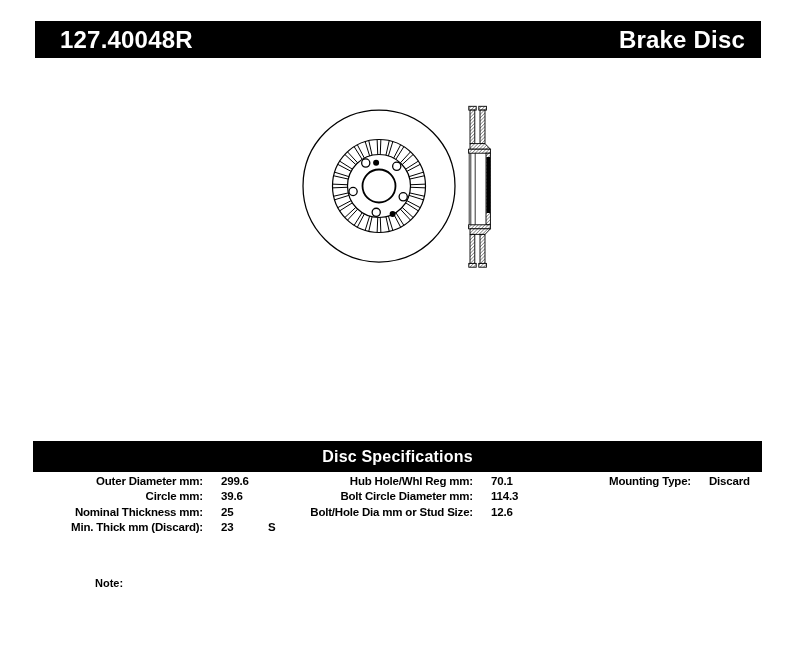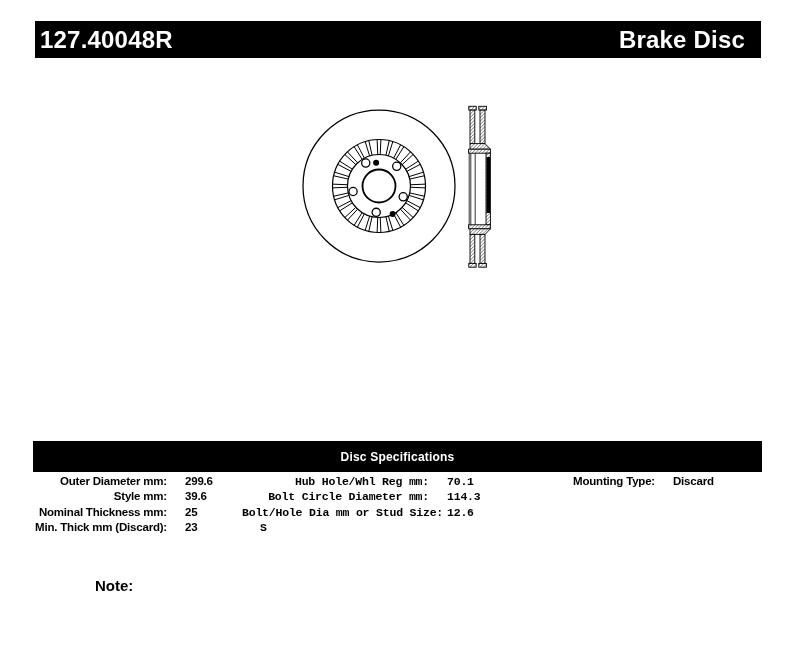--- a/index.html
+++ b/index.html
@@ -2,41 +2,41 @@
 <html><head>
 <meta charset="utf-8">
 <style>
   html,body{margin:0;padding:0;background:#fff;}
   .page{position:relative;width:800px;height:655px;background:#fff;overflow:hidden;
         font-family:"Liberation Sans",sans-serif;color:#000;}
 
   
   .header-bar{position:absolute;left:35px;top:21px;width:726px;height:37px;background:#000;
               display:flex;align-items:center;justify-content:space-between;
-              padding:0 16px 0 5px;box-sizing:border-box;}
+              padding:0 16px 0 25px;box-sizing:border-box;}
   .header-bar span{color:#fff;font-weight:bold;font-size:24px;letter-spacing:0.2px;white-space:nowrap;}
 
   
   .drawing{position:absolute;left:290px;top:98px;width:215px;height:175px;}
 
   
   .spec-title-bar{position:absolute;left:33px;top:441px;width:729px;height:31px;background:#000;
                   display:flex;align-items:center;justify-content:center;}
-  .spec-title-bar span{color:#fff;font-weight:bold;font-size:12px;letter-spacing:0.2px;}
+  .spec-title-bar span{color:#fff;font-weight:bold;font-size:16px;letter-spacing:0.2px;}
 
   
   .spec-col{position:absolute;top:474px;font-size:11.5px;font-weight:bold;letter-spacing:-0.2px;}
   .spec-row{display:flex;line-height:15.3px;white-space:nowrap;}
-  .spec-label{display:inline-block;text-align:right;}
+  .spec-label{display:inline-block;text-align:right;margin-left:36px;}
   .spec-value{margin-left:18px;}
   .col1{left:33px;}  .col1 .spec-label{width:134px;}
-  .col2{left:242px;font-family:Liberation Mono, monospace;} .col2 .spec-label{width:187px;}
+  .col2{left:250px;} .col2 .spec-label{width:187px;}
   .col3{left:560px;} .col3 .spec-label{width:95px;}
 
-  .note{position:absolute;left:95px;top:577px;font-size:15px;font-weight:bold;}
+  .note{position:absolute;left:95px;top:577px;font-size:11px;font-weight:bold;}
 </style>
 </head>
 <body>
 
 <div class="page">
 
   <div class="header-bar">
     <span>127.40048R</span>
     <span>Brake Disc</span>
   </div>
@@ -146,21 +146,21 @@
   <div class="spec-title-bar">
     <span>Disc Specifications</span>
   </div>
 
   <div class="spec-col col1">
       <div class="spec-row">
         <span class="spec-label">Outer Diameter mm:</span>
         <span class="spec-value">299.6</span>
       </div>
       <div class="spec-row">
-        <span class="spec-label">Style mm:</span>
+        <span class="spec-label">Circle mm:</span>
         <span class="spec-value">39.6</span>
       </div>
       <div class="spec-row">
         <span class="spec-label">Nominal Thickness mm:</span>
         <span class="spec-value">25</span>
       </div>
       <div class="spec-row">
         <span class="spec-label">Min. Thick mm (Discard):</span>
         <span class="spec-value">23</span>
       </div>

